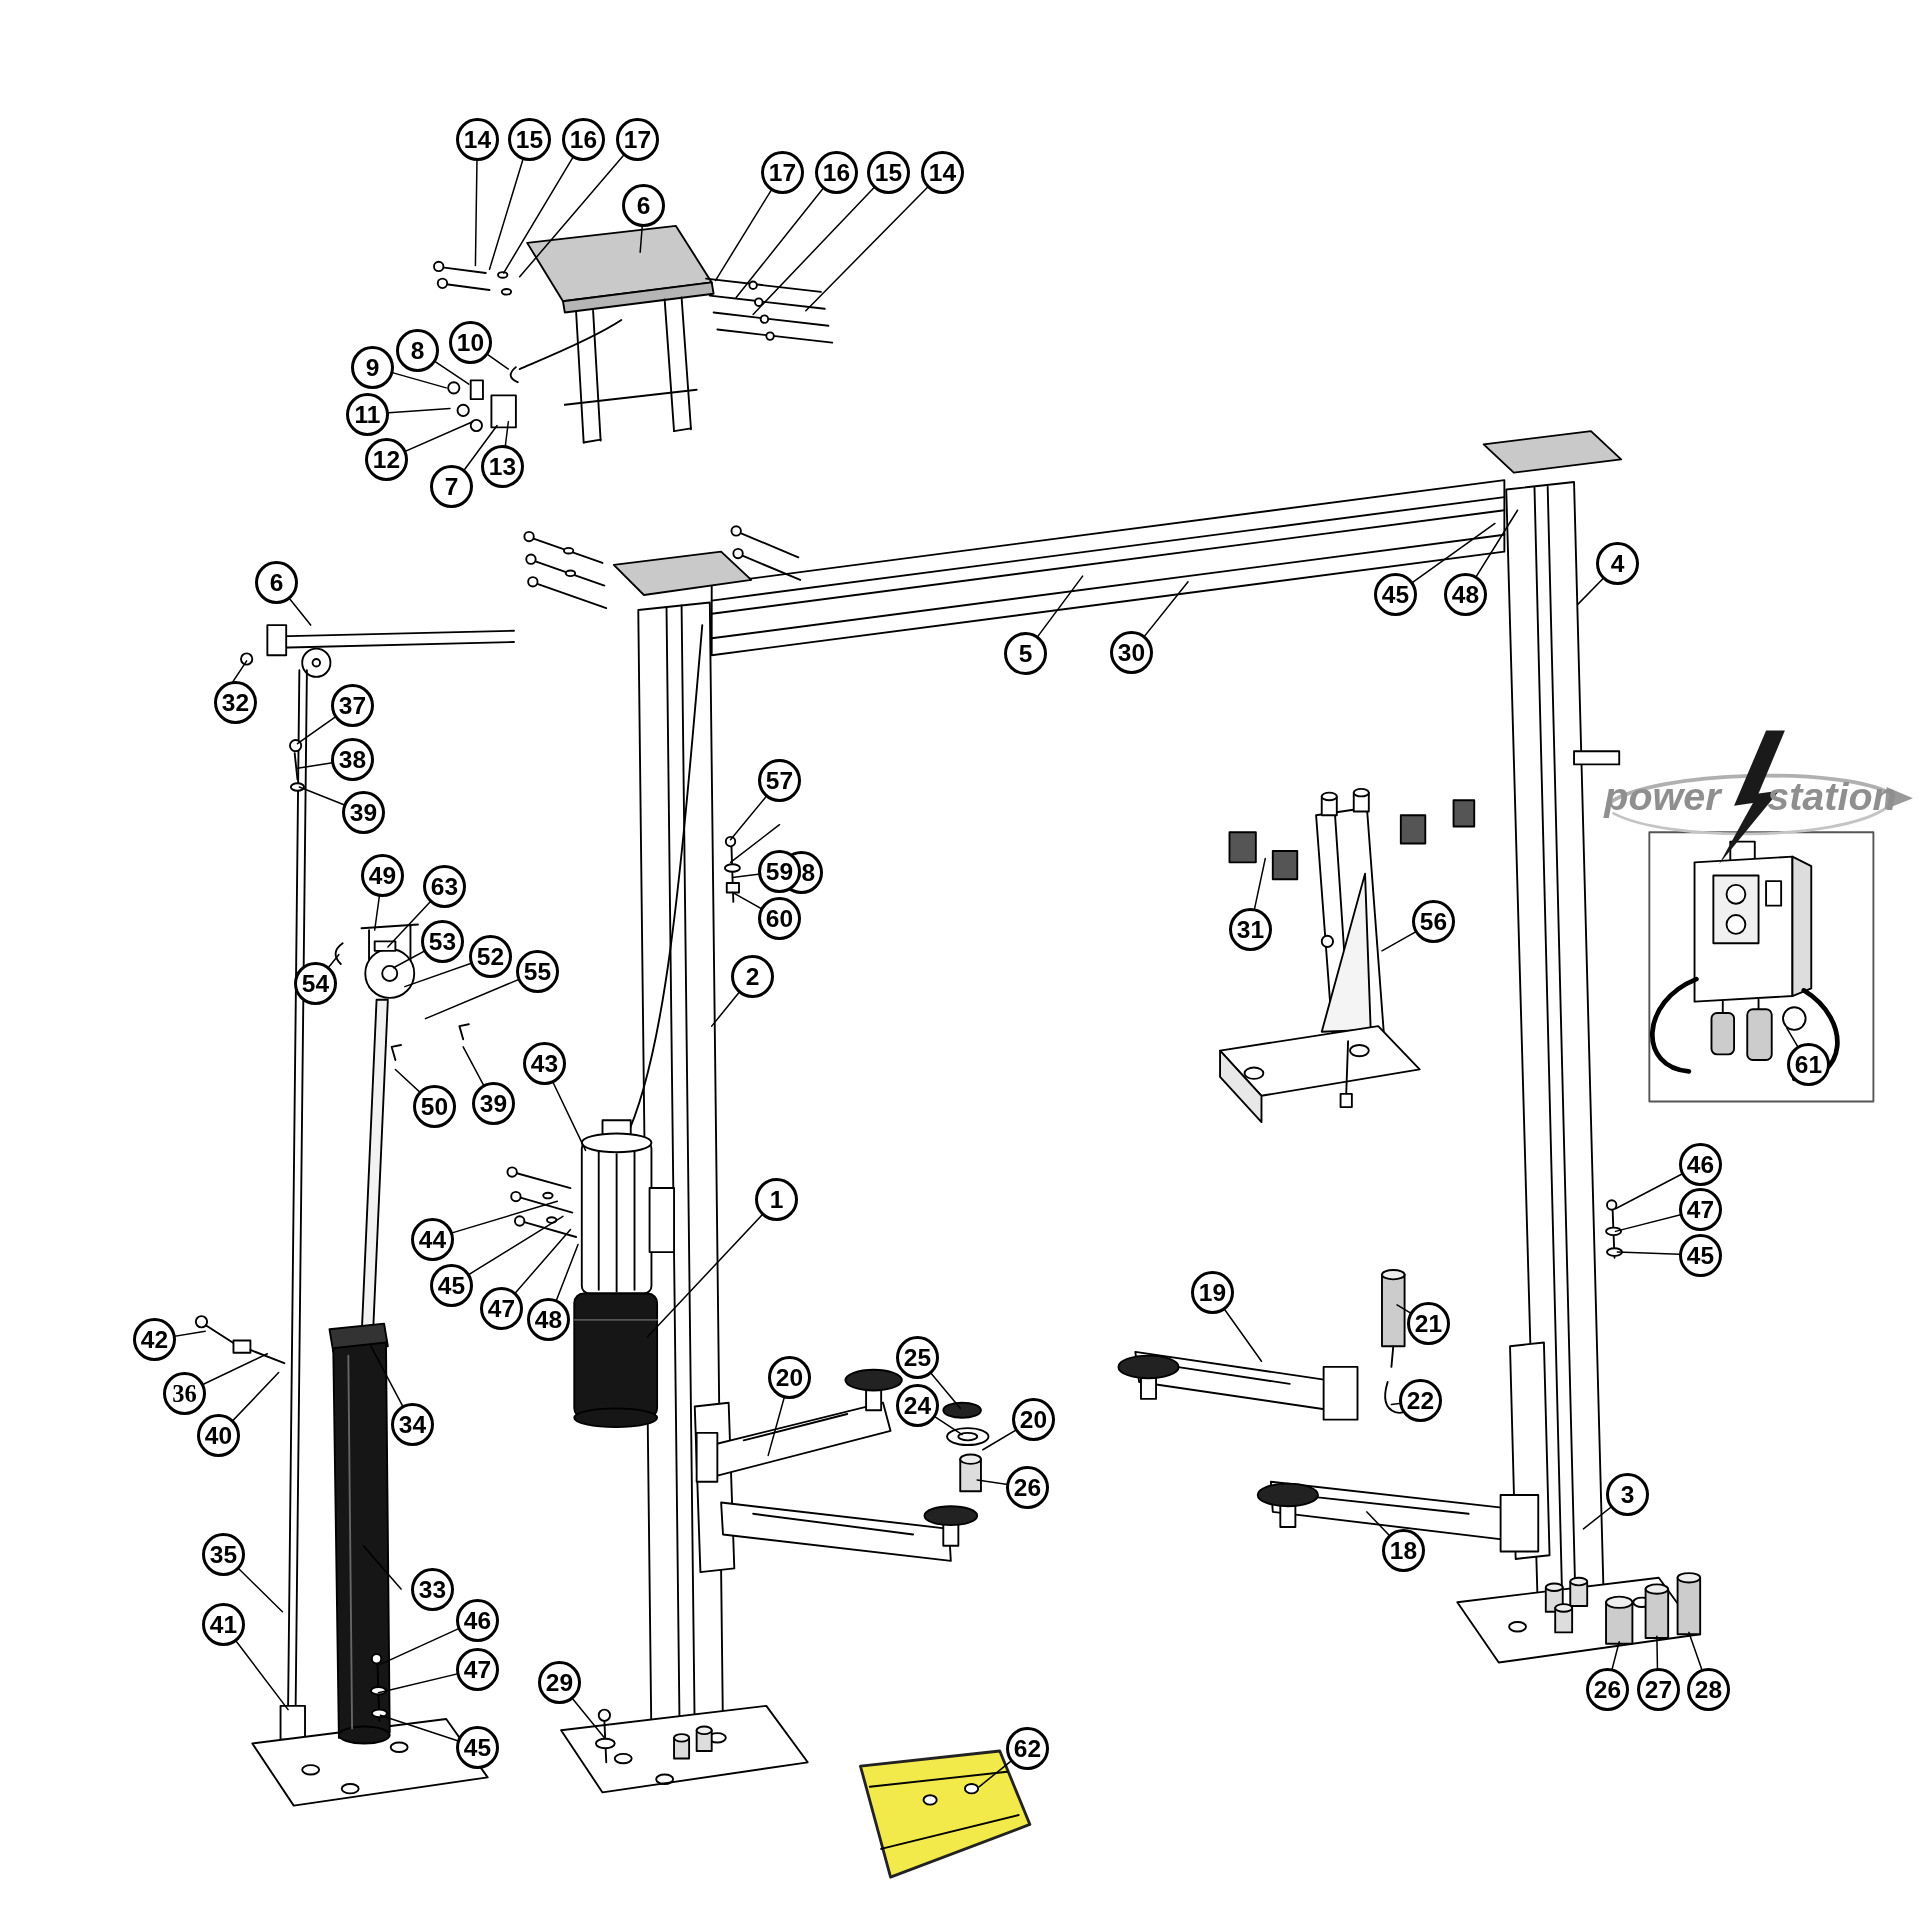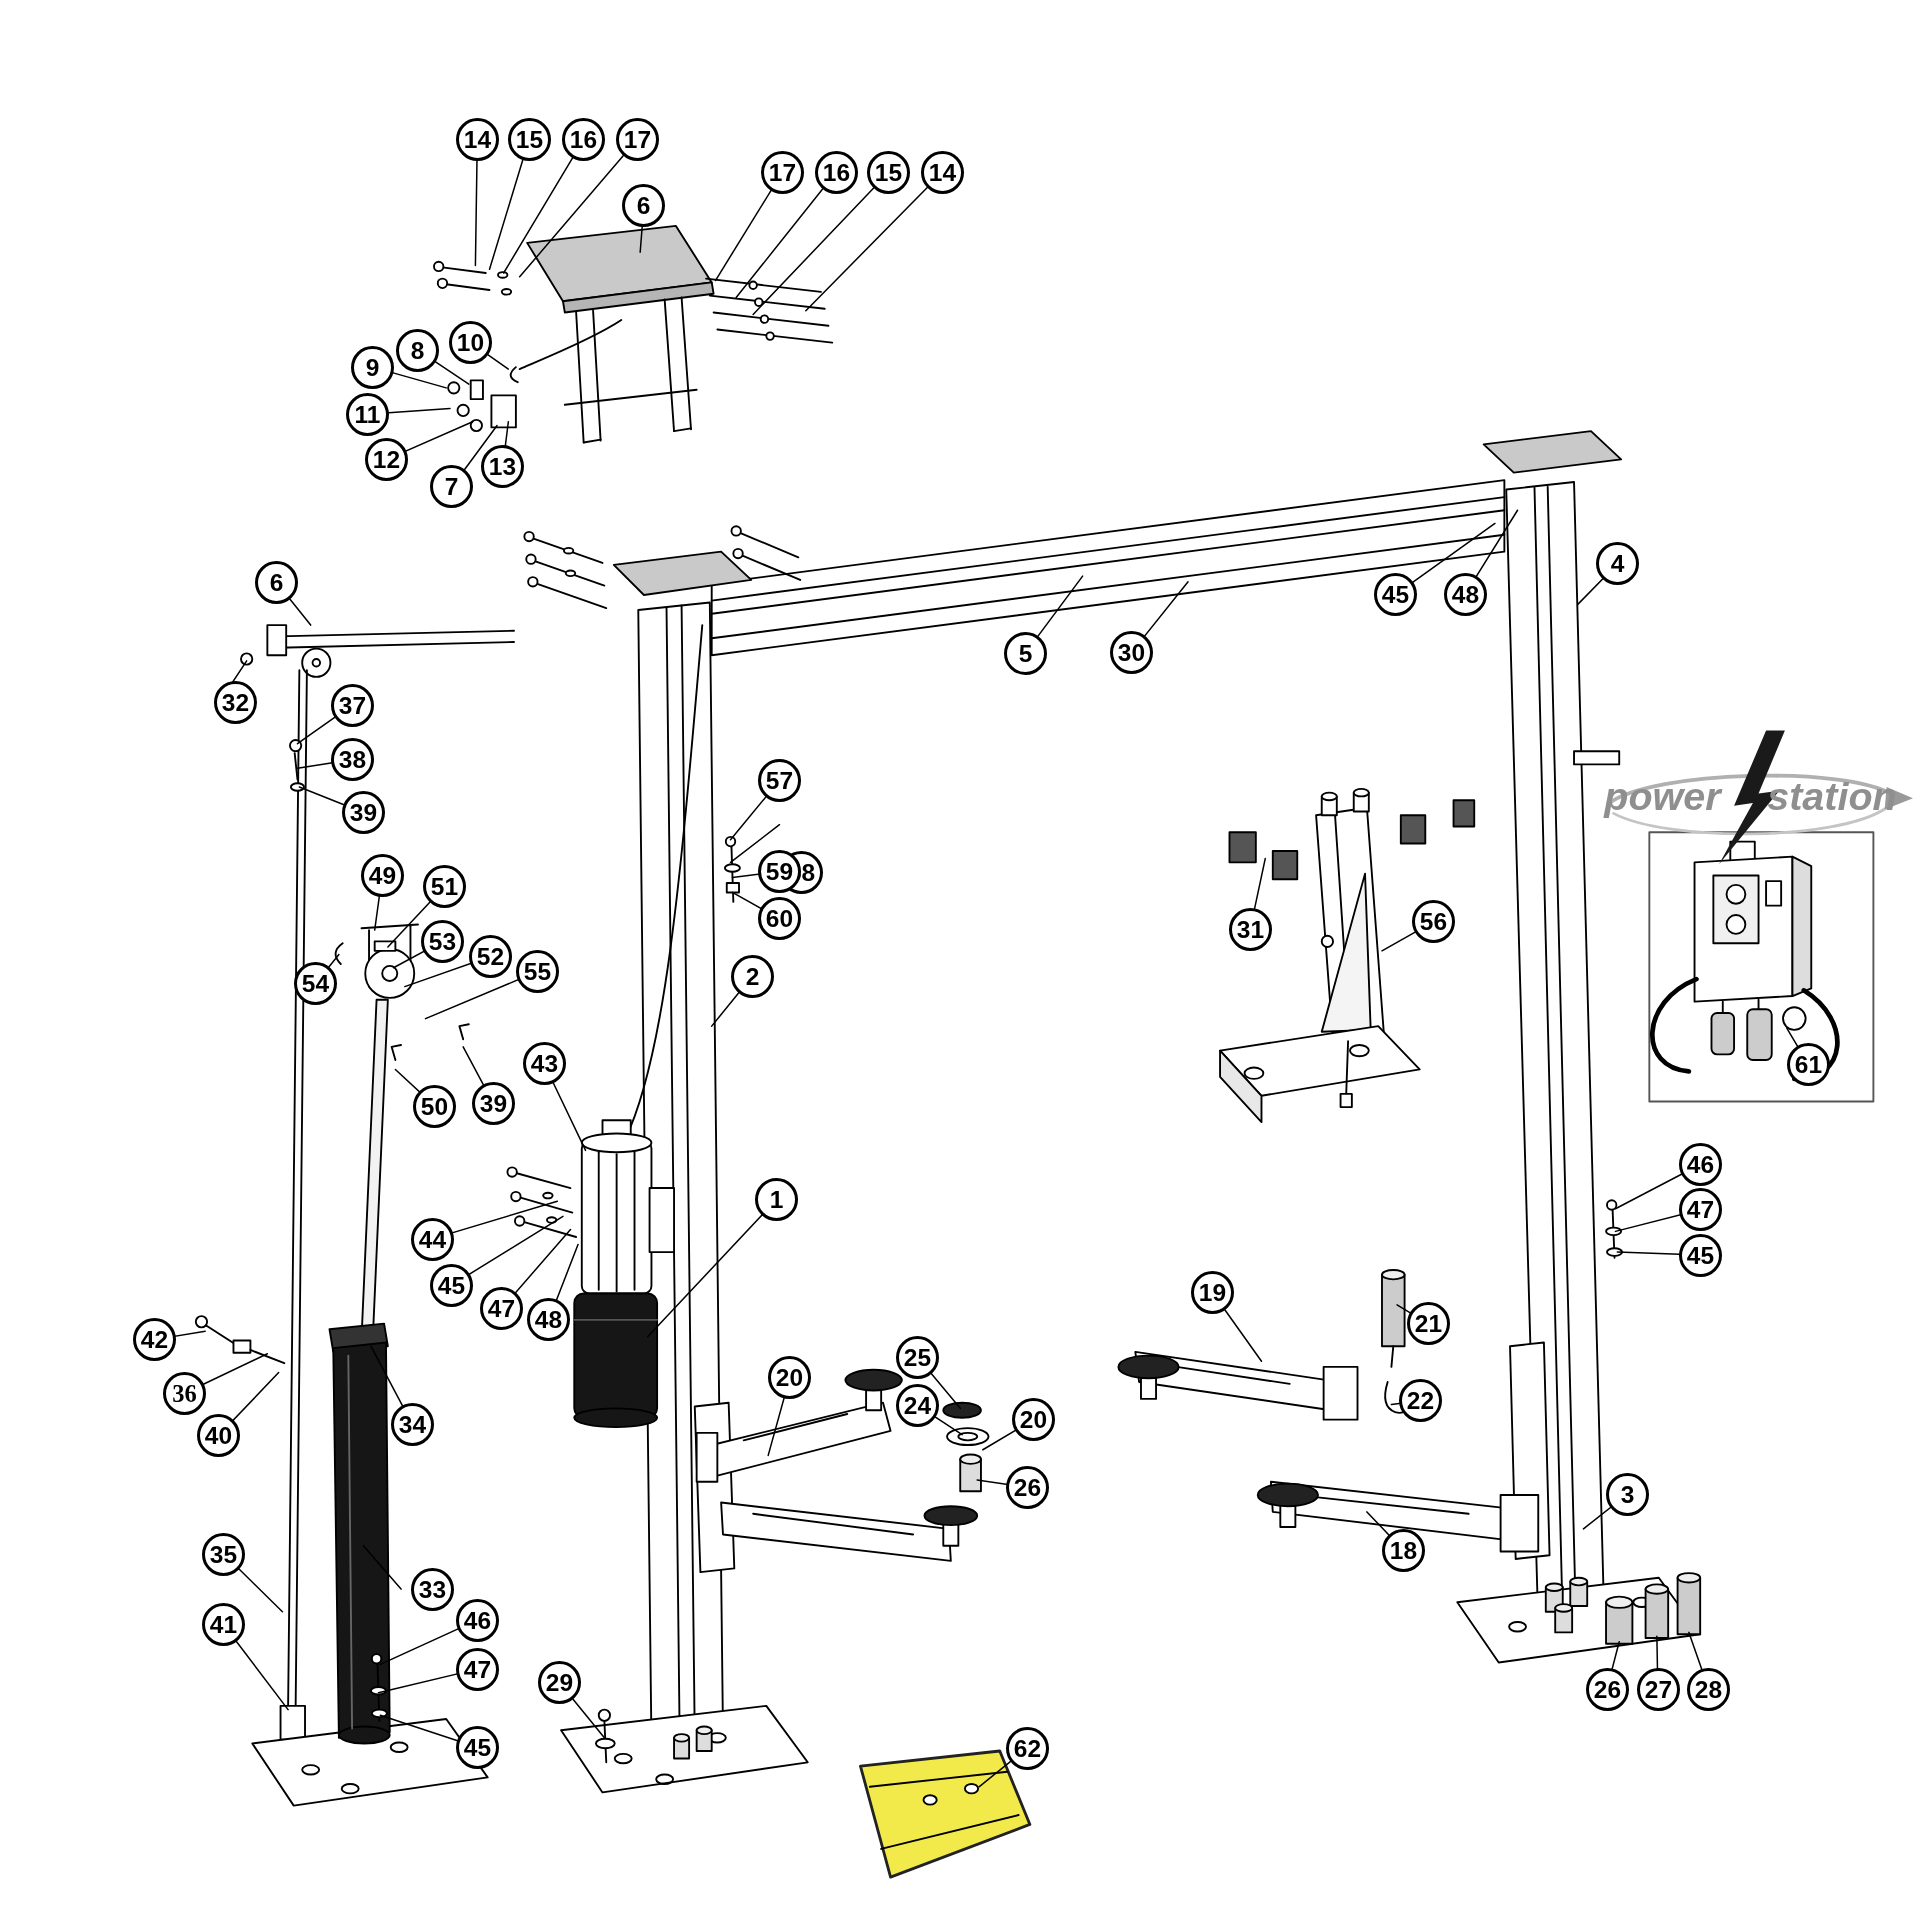--- a/index.html
+++ b/index.html
@@ -394,21 +394,21 @@
       <div class="callout" style="left: 346px; top: 393px;">11</div>
       <div class="callout" style="left: 365px; top: 438px;">12</div>
       <div class="callout" style="left: 430px; top: 465px;">7</div>
       <div class="callout" style="left: 481px; top: 445px;">13</div>
       <div class="callout" style="left: 255px; top: 561px;">6</div>
       <div class="callout" style="left: 198px; top: 681px; margin-left: 16px;">32</div>
       <div class="callout" style="left: 331px; top: 684px;">37</div>
       <div class="callout" style="left: 331px; top: 738px;">38</div>
       <div class="callout" style="left: 342px; top: 791px;">39</div>
       <div class="callout" style="left: 361px; top: 854px;">49</div>
-      <div class="callout" style="left: 423px; top: 865px;">51</div>
+      <div class="callout" style="left: 423px; top: 865px;">63</div>
       <div class="callout" style="left: 421px; top: 920px;">53</div>
       <div class="callout" style="left: 469px; top: 935px;">52</div>
       <div class="callout" style="left: 516px; top: 950px;">55</div>
       <div class="callout" style="left: 294px; top: 962px;">54</div>
       <div class="callout" style="left: 413px; top: 1085px;">50</div>
       <div class="callout" style="left: 472px; top: 1082px;">39</div>
       <div class="callout" style="left: 523px; top: 1042px;">43</div>
       <div class="callout" style="left: 411px; top: 1218px;">44</div>
       <div class="callout" style="left: 430px; top: 1264px;">45</div>
       <div class="callout" style="left: 480px; top: 1287px;">47</div>

